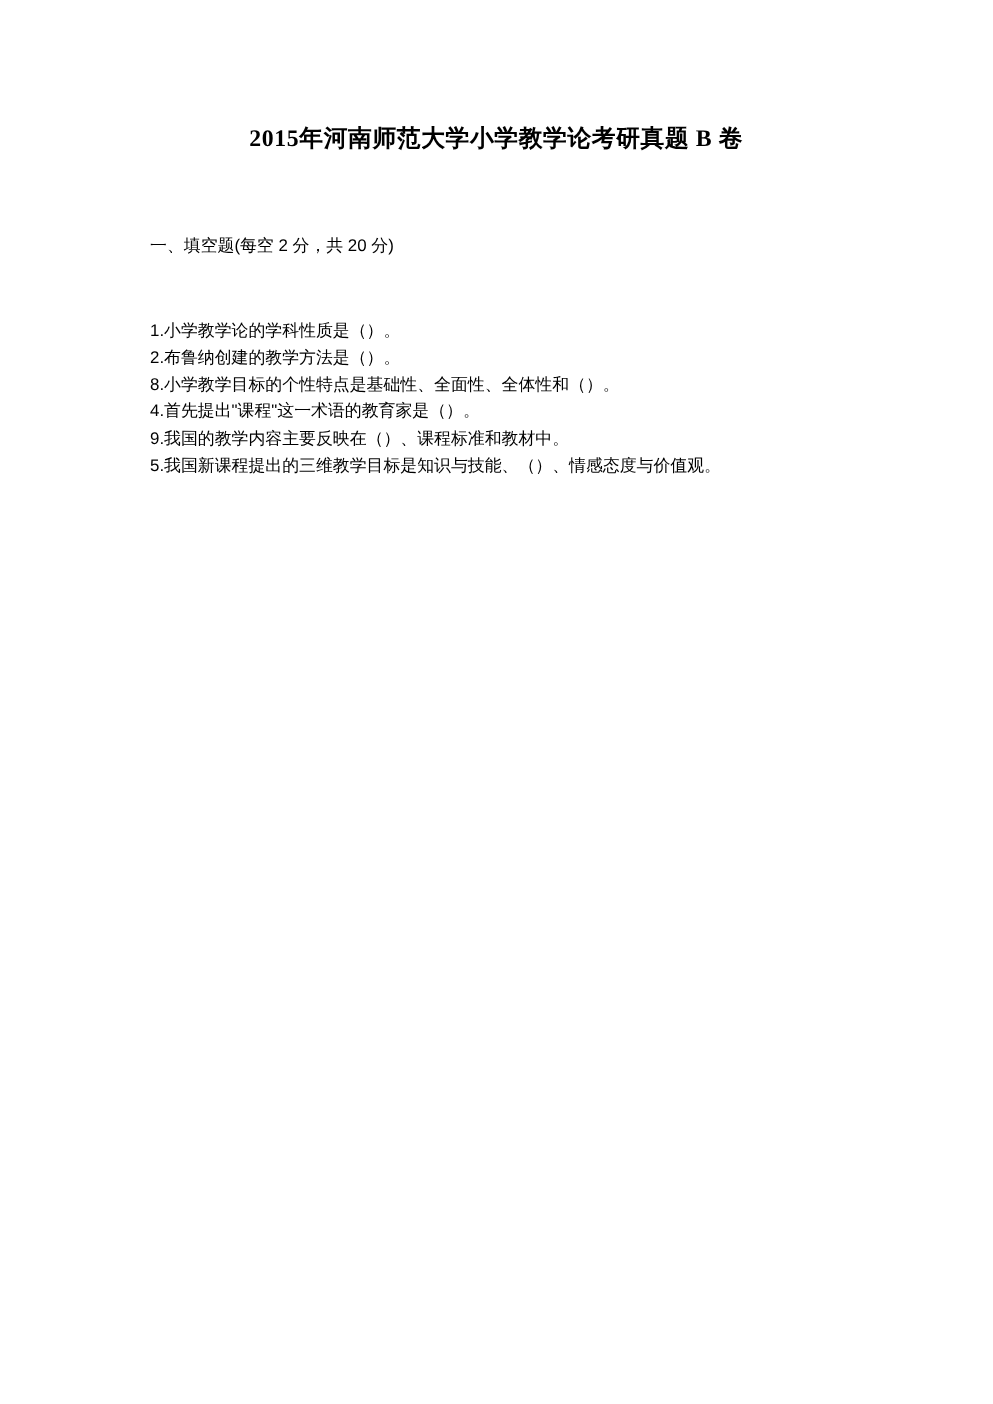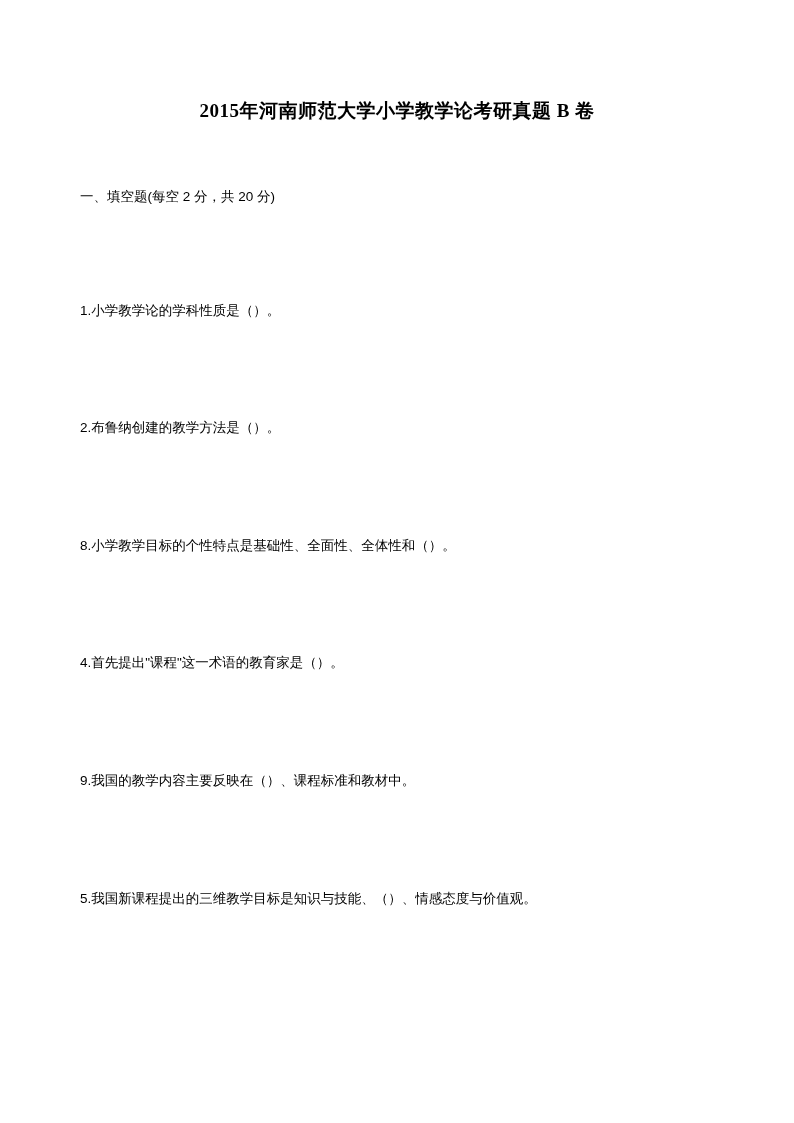--- a/index.html
+++ b/index.html
@@ -13,21 +13,21 @@
     font-family: "Liberation Serif", "DejaVu Serif", serif;
     color: #000000;
     position: relative;
     overflow: hidden;
   }
   .page {
     position: relative;
     width: 794px;
     height: 1123px;
     box-sizing: border-box;
-    padding: 0 80px;
+    padding: 0 120px;
   }
   .doc-title {
     margin: 0;
     padding-top: 98px;
     text-align: center;
     font-size: 19px;
     font-weight: bold;
     letter-spacing: 0.5px;
     font-family: "Liberation Serif", "DejaVu Serif", serif;
   }
@@ -39,24 +39,23 @@
   }
   .question-list {
     margin: 0;
     padding: 0;
     list-style: none;
   }
   .question {
     font-size: 13.5px;
     line-height: 1.6;
     font-family: "Liberation Sans", sans-serif;
-    margin-top: 96px;
   }
   .question:first-child {
-    margin-top: 92px;
+    margin-top: 46px;
   }
 </style>
 </head>
 <body>
 
 <div class="page">
 
   <h1 class="doc-title">2015年河南师范大学小学教学论考研真题 B 卷</h1>
 
   <div class="section-heading">一、填空题(每空 2 分，共 20 分)</div>

